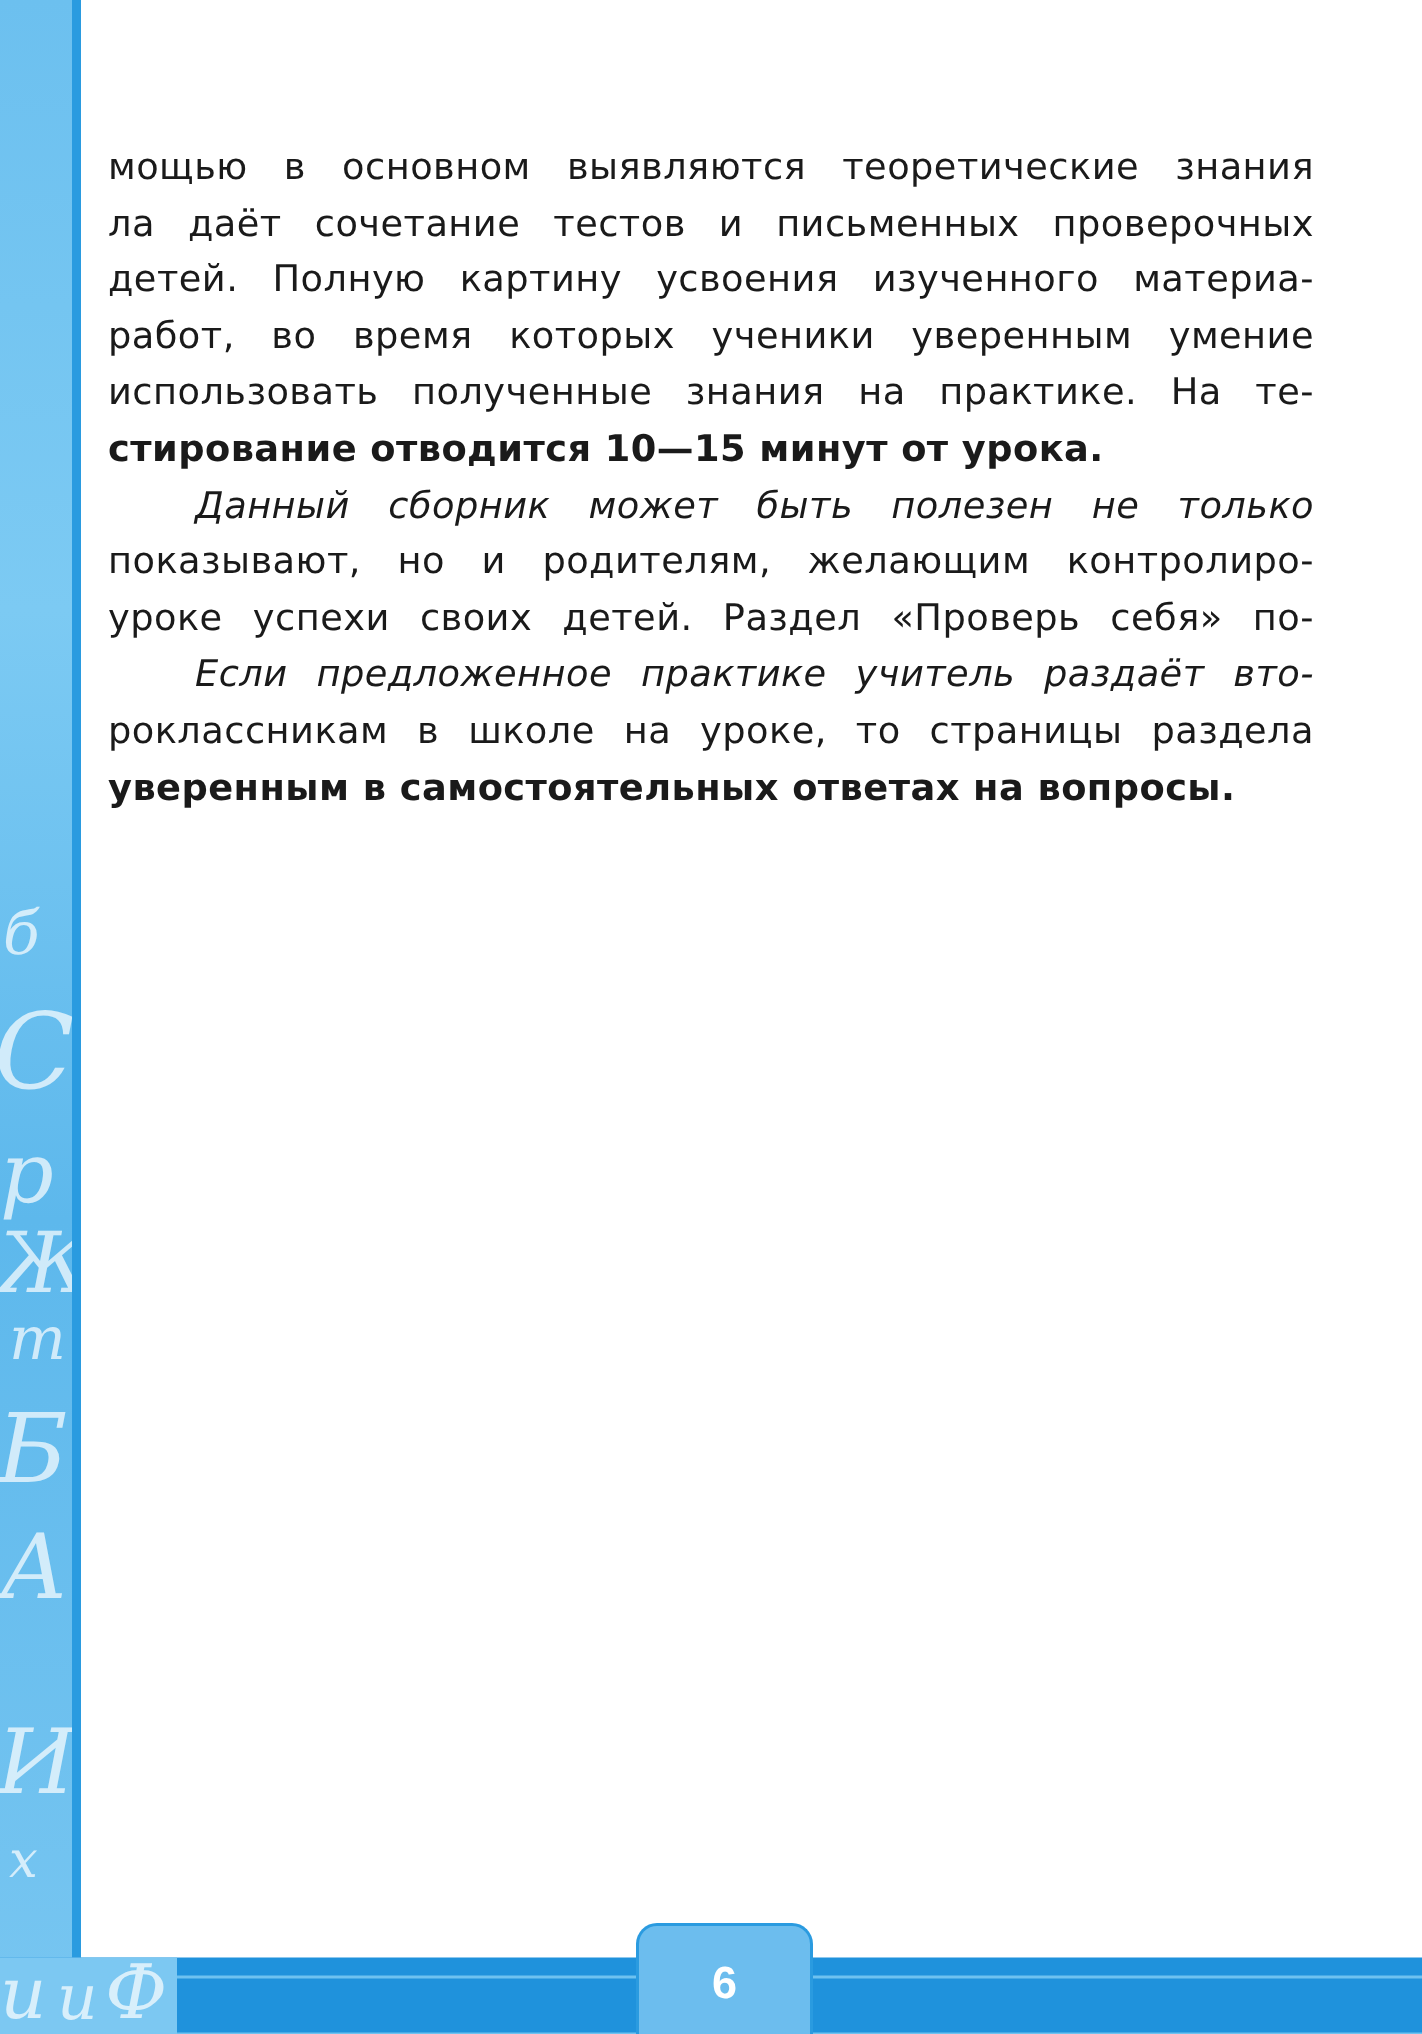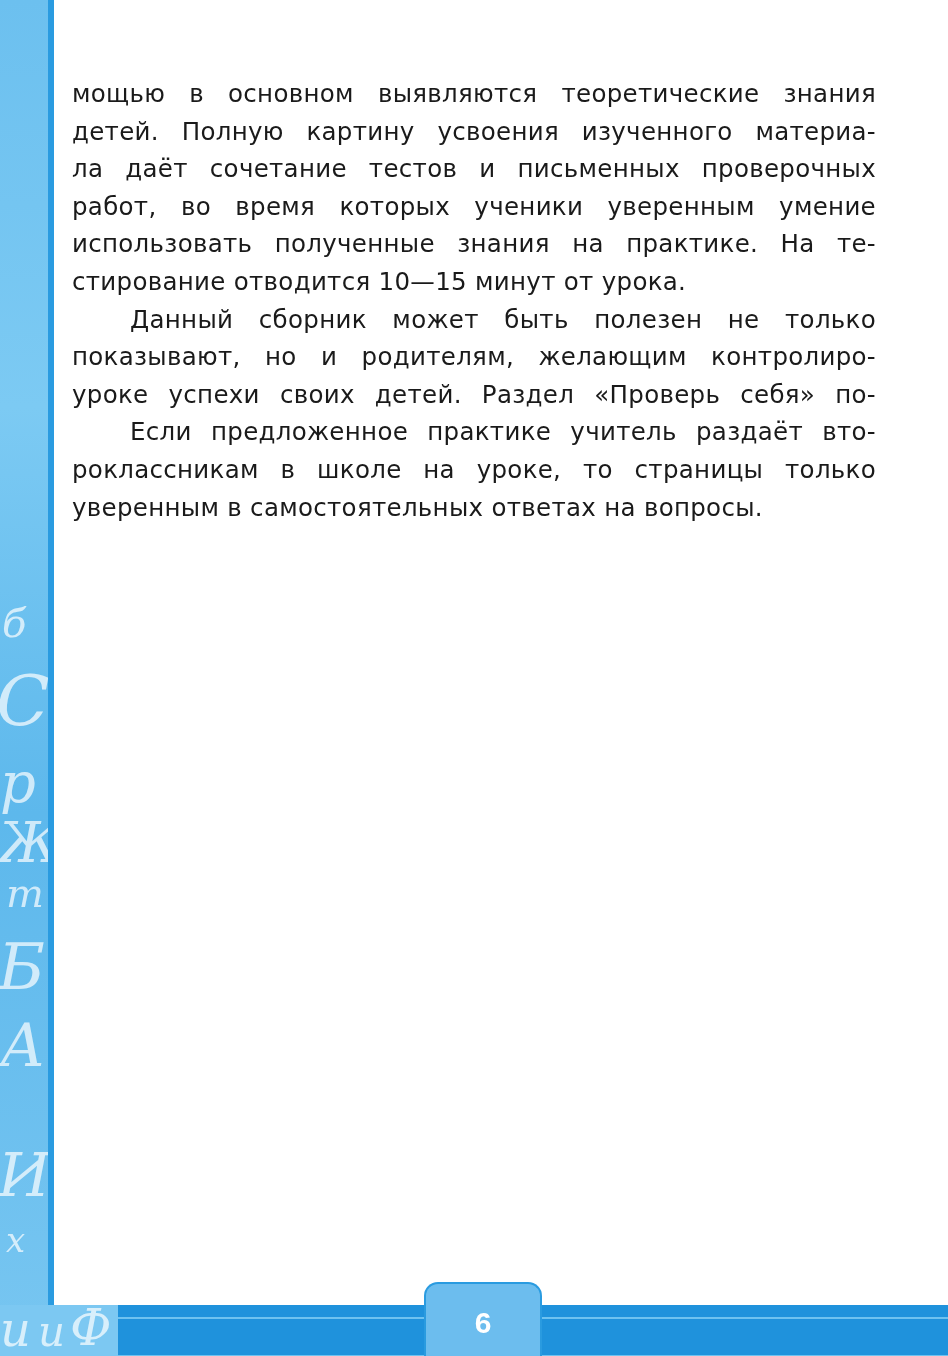--- a/index.html
+++ b/index.html
@@ -34,28 +34,28 @@
     position:absolute; left:424px; top:1282px; width:114px; height:74px;
     background:#6cbdee; border-radius:14px 14px 0 0;
     border:2px solid #2a9be0; border-bottom:none;
     display:flex; align-items:flex-start; justify-content:center;
   }
   .page-num {
     margin-top:22px; color:#ffffff; font-weight:bold; font-size:30px;
     font-family:"Liberation Sans", sans-serif;
   }
   .content {
-    position:absolute; left:72px; top:75px; width:804px;
+    position:absolute; left:72px; top:92px; width:804px;
     font-size:24.5px; line-height:37.6px; color:#1a1a1a;
     letter-spacing:0.3px;
   }
   .para { text-align:justify; margin:0; }
   .line { display:block; text-align:justify; text-align-last:justify; height:37.6px; white-space:nowrap; }
-  .line.last { text-align-last:left; }
-  .line.indent { padding-left:58px; }
+  .line.last { text-align-last:left;font-weight:bold; }
+  .line.indent { padding-left:58px;font-style:italic; }
 </style>
 </head>
 <body>
 
 <div class="left-band">
   <span class="script" style="left:2px;top:600px;font-size:40px">б</span>
   <span class="script" style="left:-4px;top:660px;font-size:70px">С</span>
   <span class="script" style="left:0px;top:750px">р</span>
   <span class="script" style="left:-2px;top:810px">Ж</span>
   <span class="script" style="left:6px;top:870px;font-size:40px">т</span>
@@ -76,29 +76,29 @@
   <span class="script" style="left:70px;top:-6px;font-size:50px">Ф</span>
 </div>
 
 <div class="page-tab">
   <span class="page-num">6</span>
 </div>
 
 <div class="content">
   <div class="para">
     <span class="line">мощью в основном выявляются теоретические знания</span>
+    <span class="line">ла даёт сочетание тестов и письменных проверочных</span>
     <span class="line">детей. Полную картину усвоения изученного материа-</span>
-    <span class="line">ла даёт сочетание тестов и письменных проверочных</span>
     <span class="line">работ, во время которых ученики уверенным умение</span>
     <span class="line">использовать полученные знания на практике. На те-</span>
     <span class="line last">стирование отводится 10—15 минут от урока.</span>
   </div>
   <div class="para">
     <span class="line indent">Данный сборник может быть полезен не только</span>
     <span class="line">показывают, но и родителям, желающим контролиро-</span>
     <span class="line">уроке успехи своих детей. Раздел «Проверь себя» по-</span>
   </div>
   <div class="para">
     <span class="line indent">Если предложенное практике учитель раздаёт вто-</span>
-    <span class="line">роклассникам в школе на уроке, то страницы только</span>
+    <span class="line">роклассникам в школе на уроке, то страницы раздела</span>
     <span class="line last">уверенным в самостоятельных ответах на вопросы.</span>
   </div>
 </div>
 
 </body></html>

